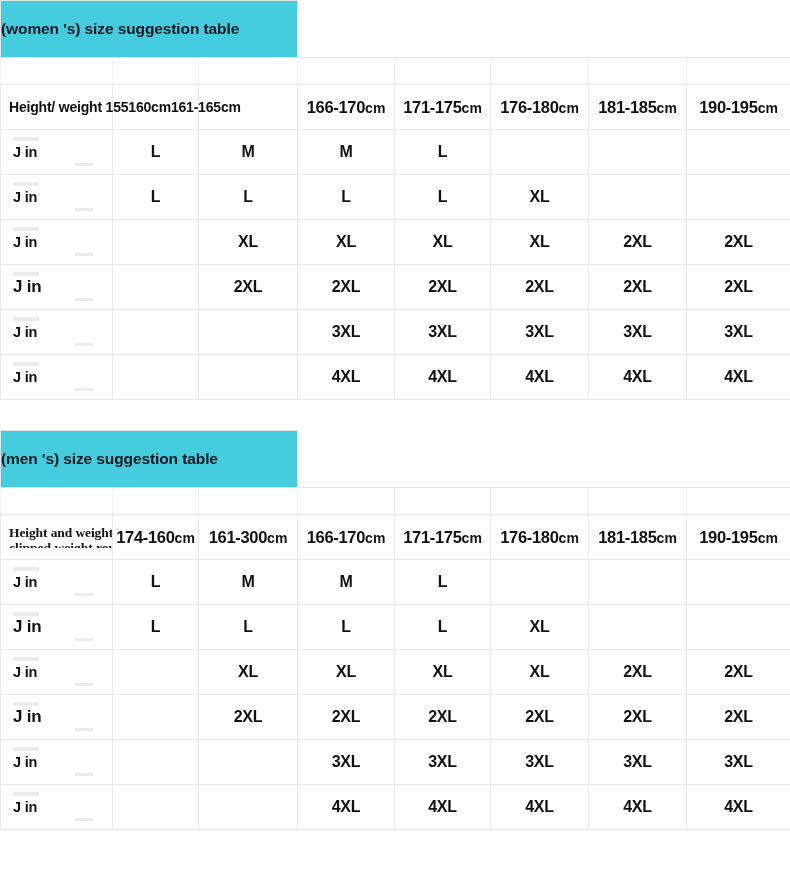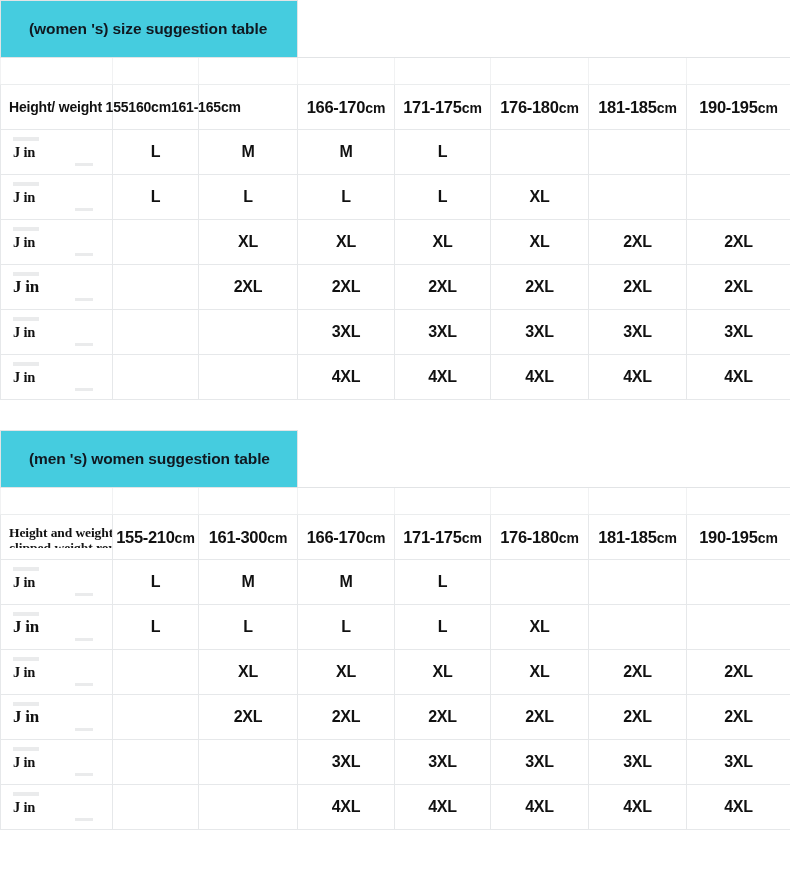--- a/index.html
+++ b/index.html
@@ -51,21 +51,20 @@
     height: 56px;
     border-color: #e2e4e6;
   }
   td.banner {
     background: #45ccdf;
     text-align: left;
     border: 1px solid #45ccdf;
   }
   .banner-text {
     display: block;
-    padding-left: 28px;
     font-size: 15.5px;
     font-weight: bold;
     color: #101820;
     letter-spacing: -0.1px;
   }
   td.banner-blank {
     background: #ffffff;
     border-top: none;
     border-right: none;
     border-bottom: 1px solid #ebedee;
@@ -152,21 +151,20 @@
     font-size: 16px;
     font-weight: bold;
     letter-spacing: -0.2px;
   }
 
   
   td.row-label {
     text-align: left;
     position: relative;
     overflow: hidden;
-    font-family: Liberation Serif, serif;
   }
   .row-label .jin {
     display: block;
     padding-left: 12px;
     font-size: 14.5px;
     font-weight: bold;
     letter-spacing: -0.2px;
   }
   .row-label.emph .jin {
     font-size: 17px;
@@ -356,21 +354,21 @@
         <col class="c2">
         <col class="c3">
       <col class="c4">
         <col class="c5">
         <col class="c6">
         <col class="c7">
     </colgroup>
     <tbody>
       <tr class="banner-row">
         <td class="banner" colspan="3">
-          <span class="banner-text">(men 's) women suggestion table</span>
+          <span class="banner-text">(men 's) size suggestion table</span>
         </td>
         <td class="banner-blank" colspan="5"></td>
       </tr>
 
       <tr class="spacer-row">
         <td></td>
         <td></td>
         <td></td>
         <td></td>
         <td></td>
@@ -378,21 +376,21 @@
         <td></td>
         <td></td>
       </tr>
 
       <tr class="head-row">
         <td class="corner-serif">
           <span class="serif-line">Height and weight</span>
           <span class="clipped-line">clipped weight row</span>
         </td>
         <td>
-          <span class="head-text"><span>155-210</span><span class="unit">cm</span></span>
+          <span class="head-text"><span>174-160</span><span class="unit">cm</span></span>
         </td>
         <td>
           <span class="head-text"><span>161-300</span><span class="unit">cm</span></span>
         </td>
         <td>
           <span class="head-text"><span>166-170</span><span class="unit">cm</span></span>
         </td>
         <td>
           <span class="head-text"><span>171-175</span><span class="unit">cm</span></span>
         </td>

